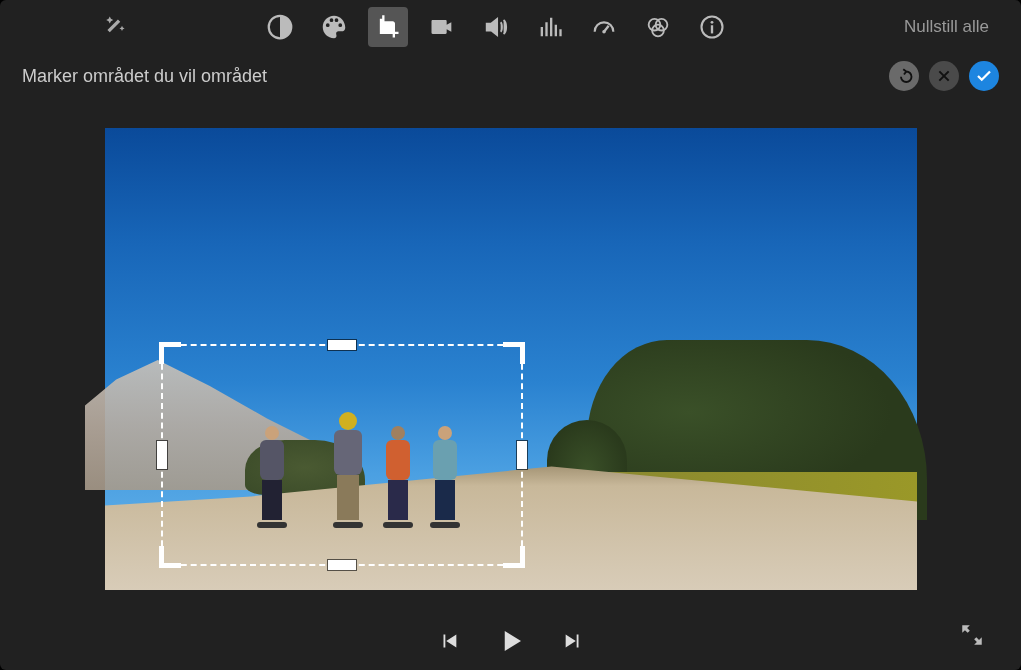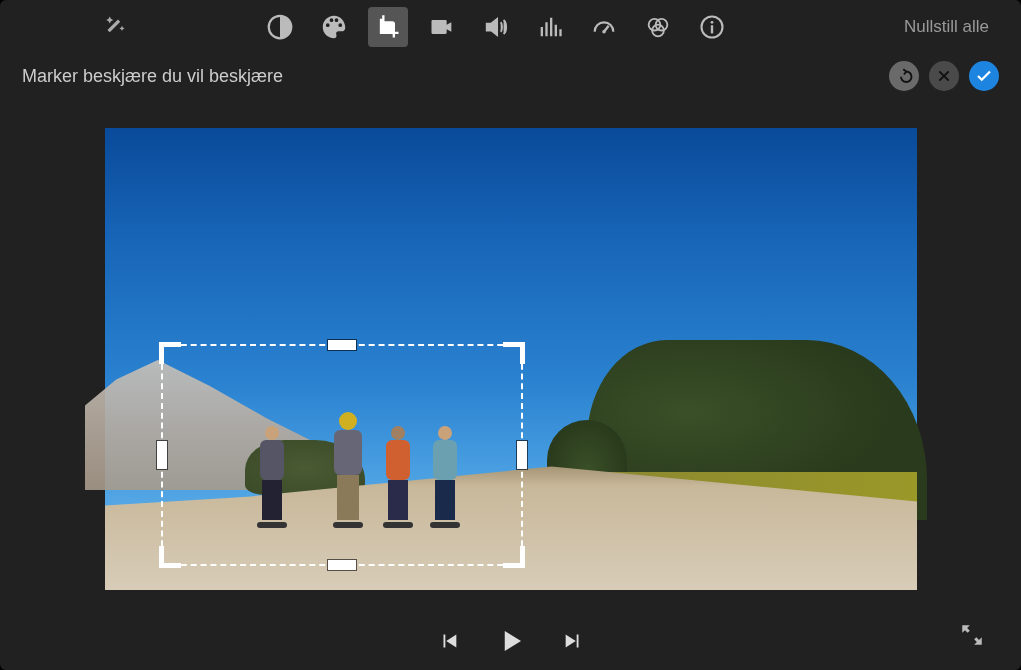--- a/index.html
+++ b/index.html
@@ -309,21 +309,21 @@
           <circle cx="12" cy="8" r="1.2" fill="currentColor"></circle>
           <rect x="11" y="10.5" width="2" height="7" fill="currentColor"></rect>
         </svg>
       </div>
     </div>
 
     <div class="reset-all">Nullstill alle</div>
   </div>
 
   <div class="subbar">
-    <div class="subbar-text">Marker beskjære du vil beskjære</div>
+    <div class="subbar-text">Marker området du vil området</div>
     <div class="subbar-actions">
       <div class="round-btn undo">
         <svg width="18" height="18" viewBox="0 0 24 24">
           <path fill="none" stroke="#111" stroke-width="2.5" d="M15 6a7 7 0 11-7 7M15 6l-4-3M15 6l-3 4"></path>
         </svg>
       </div>
       <div class="round-btn cancel">
         <svg width="16" height="16" viewBox="0 0 24 24">
           <path stroke="#111" stroke-width="3" d="M5 5l14 14M19 5L5 19"></path>
         </svg>

